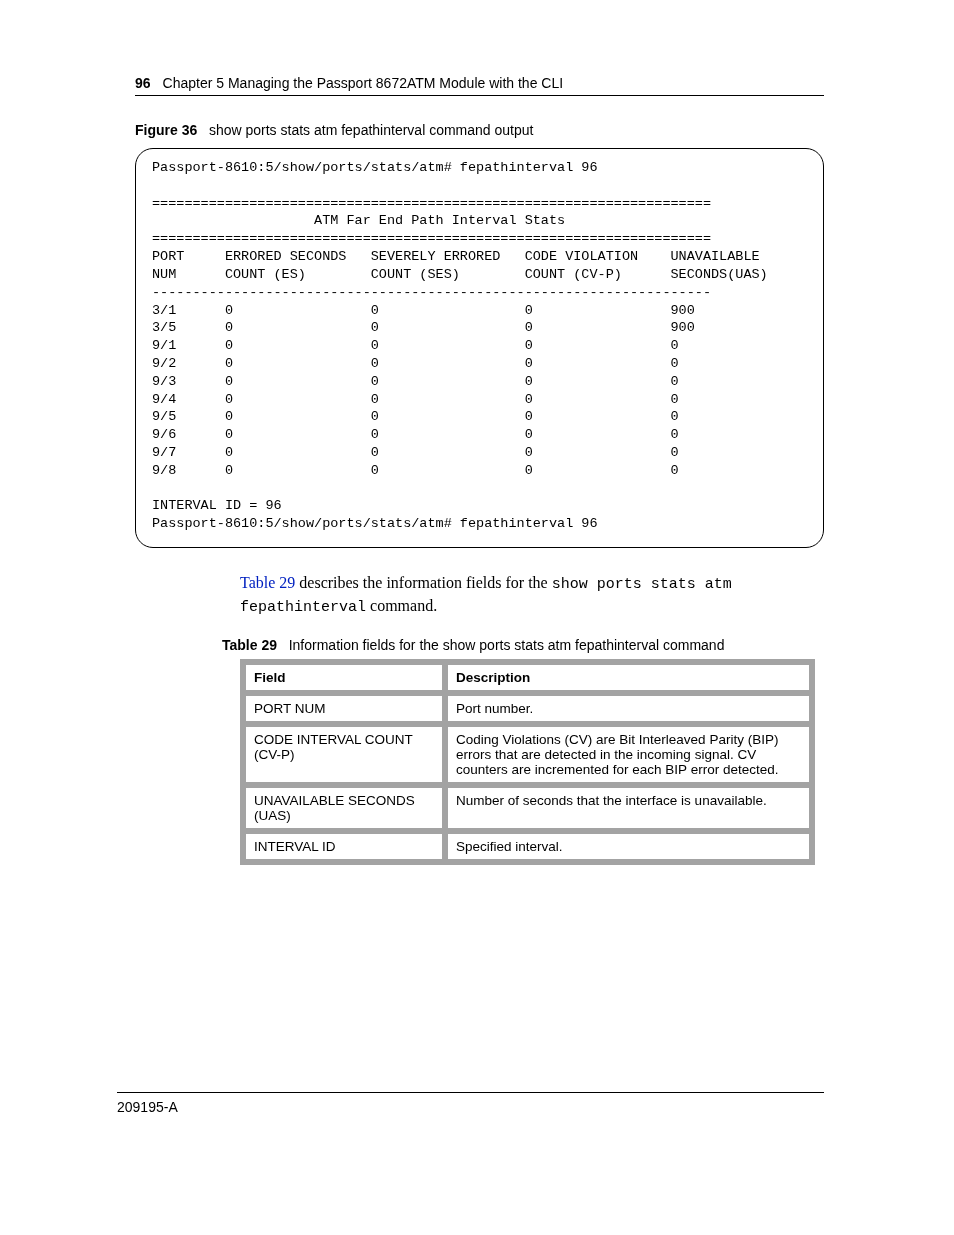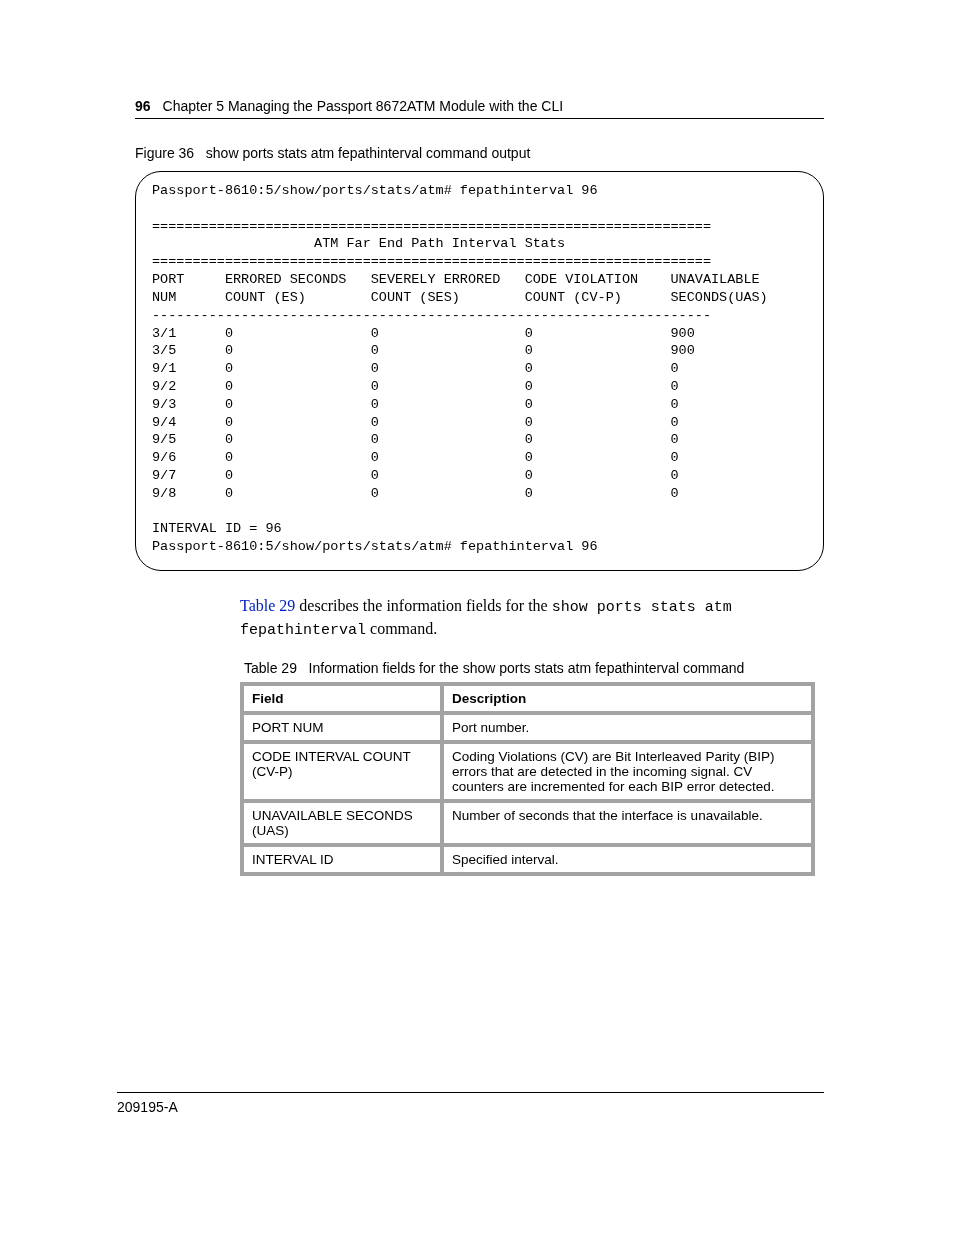--- a/index.html
+++ b/index.html
@@ -7,68 +7,68 @@
     font-size: 15px;
     color: #000;
     background: #fff;
     margin: 0;
     padding: 0;
   }
   .page {
     width: 954px;
     min-height: 1235px;
     box-sizing: border-box;
-    padding: 98px 130px 60px 135px;
+    padding: 75px 130px 60px 135px;
     position: relative;
   }
   .running-head {
     font-family: Arial, Helvetica, sans-serif;
     font-size: 14px;
     display: flex;
     border-bottom: 1.2px solid #000;
     padding-bottom: 4px;
     margin-bottom: 26px;
   }
   .running-head .pnum { font-weight: bold; margin-right: 12px; }
   .fig-caption, .tbl-caption {
     font-family: Arial, Helvetica, sans-serif;
     font-size: 14px;
     margin: 0 0 10px 0;
   }
-  .fig-caption b, .tbl-caption b { font-weight: normal; }
+  .fig-caption b, .tbl-caption b { font-weight: bold; }
   .cli-box {
     border: 1.2px solid #000;
-    border-radius: 26px;
+    border-radius: 18px;
     padding: 10px 16px 14px 16px;
     margin-bottom: 24px;
   }
   .cli-pre {
     font-family: "Courier New", Courier, monospace;
     font-size: 13.5px;
     line-height: 1.32;
     white-space: pre;
     margin: 0;
   }
   .body-para {
     margin: 20px 0 18px 105px;
     font-size: 16px;
     line-height: 1.35;
   }
   .body-para .xref { color: #0020c0; }
   .body-para code, .inline-code { font-family: "Courier New", Courier, monospace; font-size: 15px; }
-  .tbl-caption { margin-left: 109px; margin-bottom: 6px; }
+  .tbl-caption { margin-left: 87px; margin-bottom: 6px; }
   table.info {
     border-collapse: collapse;
     margin-left: 105px;
     width: 575px;
     font-family: Arial, Helvetica, sans-serif;
     font-size: 13.5px;
   }
   table.info th, table.info td {
-    border: 4px solid #a3a3a3;
+    border: 6px solid #a3a3a3;
     padding: 5px 8px;
     vertical-align: top;
     text-align: left;
   }
   table.info th { font-weight: bold; }
   table.info td.field { width: 180px; }
   .footer {
     position: absolute;
     left: 117px; right: 130px;
     bottom: 120px;

